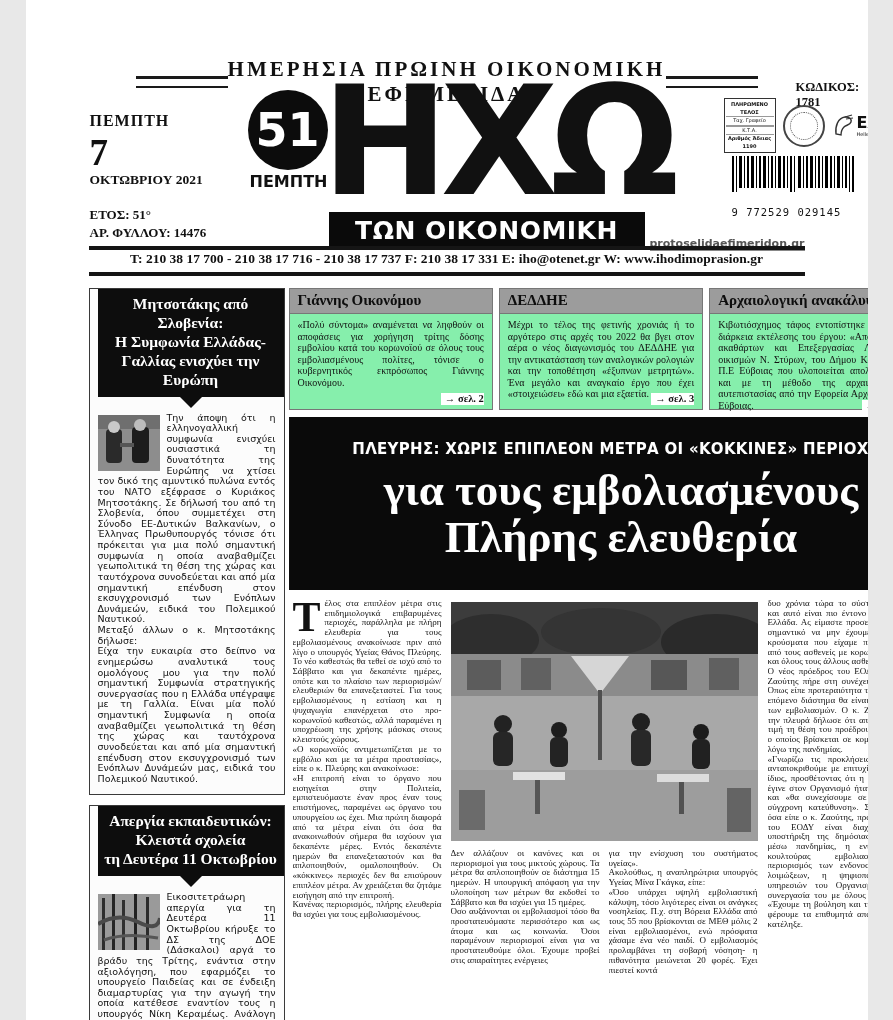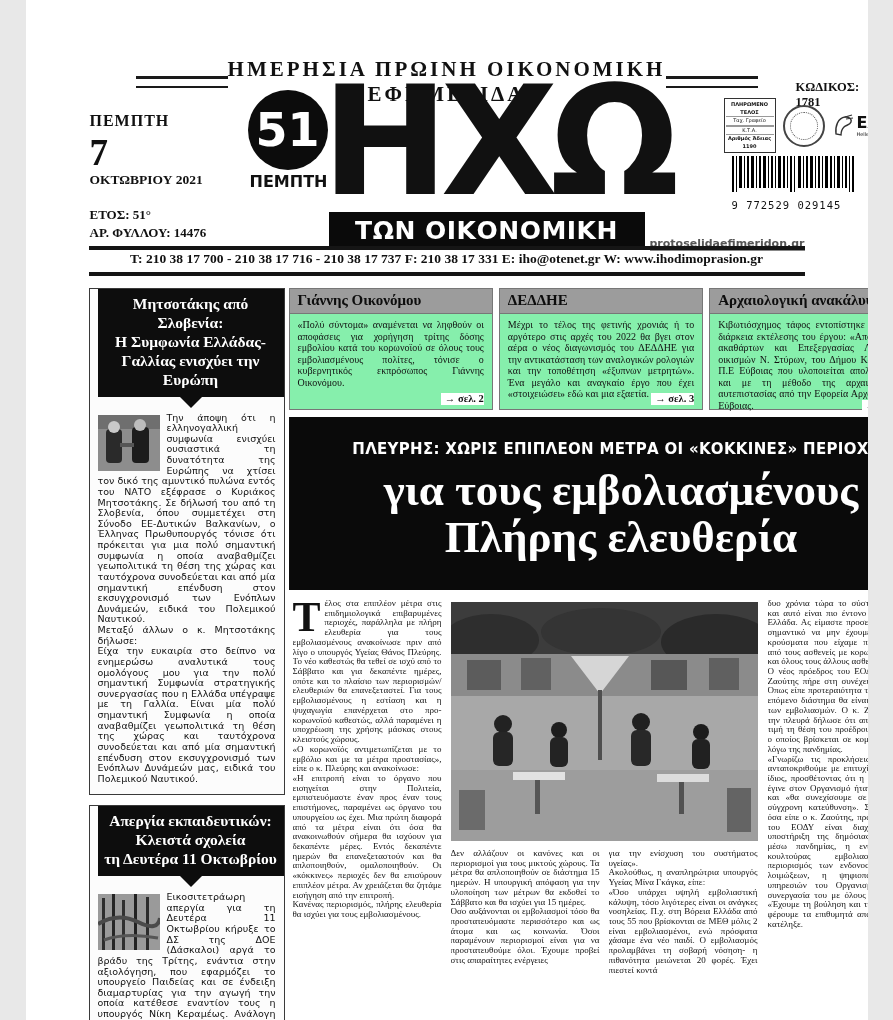--- a/index.html
+++ b/index.html
@@ -39,21 +39,21 @@
            font-size:5px;text-align:center;line-height:1.5;padding:2px 1px;font-weight:bold;}
   .paidbox .thin{border-top:1px solid #999;border-bottom:1px solid #999;font-weight:normal;}
   .roundstamp{width:38px;height:38px;border-radius:50%;border:2px solid #444;position:relative;}
   .roundstamp::after{content:"";position:absolute;inset:5px;border-radius:50%;border:1px dotted #555;}
   .elta{display:flex;align-items:center;gap:3px;}
   .elta-txt{font-family:"DejaVu Sans",sans-serif;font-weight:bold;font-size:16px;line-height:1;}
   .elta-sub{font-size:5px;font-family:"DejaVu Sans",sans-serif;}
 
   .barcode-wrap{position:absolute;left:706px;top:156px;width:158px;}
   .barcode-sup{position:absolute;right:-2px;top:-4px;font-family:Liberation Serif, serif;font-size:9px;}
-  .barcode-num{font-family:"DejaVu Sans Mono",monospace;font-size:10.5px;letter-spacing:1px;margin-top:3px;}
+  .barcode-num{font-family:"DejaVu Sans Mono",monospace;font-size:10.5px;letter-spacing:1px;margin-top:10px;}
   .price{position:absolute;left:842px;top:208px;font-size:21px;}
   .sitenote{position:absolute;right:63px;top:237px;font-family:"DejaVu Sans",sans-serif;
             font-weight:bold;font-size:11px;color:#555;border-bottom:1px solid #888;}
 
   .rule{position:absolute;left:63px;right:63px;height:3.5px;background:#151515;}
   .contact-line{position:absolute;left:63px;right:63px;top:251px;text-align:center;
             font-weight:bold;font-size:13.5px;}
 
   
   .sidebar{position:absolute;left:63px;top:288px;width:196px;}

